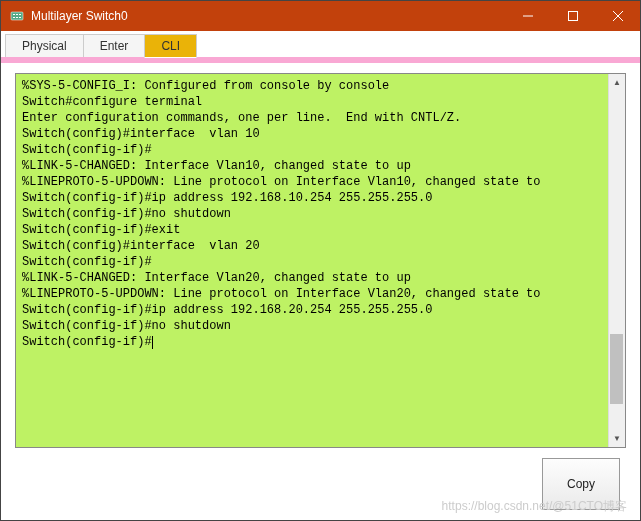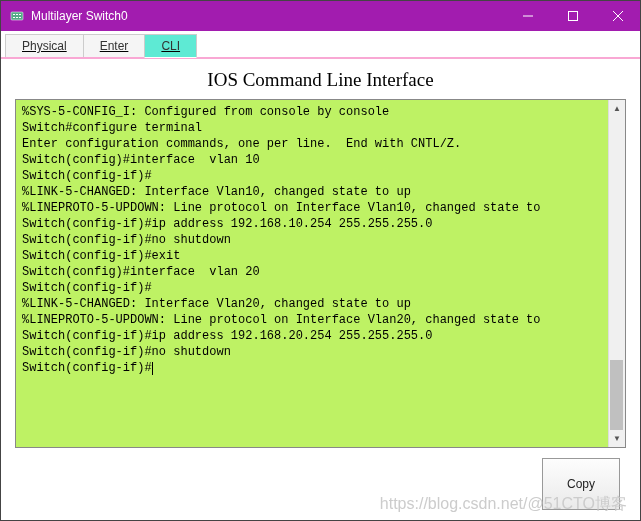--- a/index.html
+++ b/index.html
@@ -13,21 +13,21 @@
     .window {
       width: 641px;
       height: 521px;
       background: #fff;
       display: flex;
       flex-direction: column;
       border: 1px solid #444;
     }
     .titlebar {
       height: 30px;
-      background: #a21caf;
+      background: #c2410c;
       color: #fff;
       display: flex;
       align-items: center;
       padding-left: 8px;
       font-size: 12px;
     }
     .titlebar-icon {
       width: 16px;
       height: 16px;
       margin-right: 6px;
@@ -42,37 +42,36 @@
       height: 100%;
       display: flex;
       align-items: center;
       justify-content: center;
       color: #fff;
       font-size: 14px;
     }
     .tabs {
       display: flex;
       background: #fff;
-      border-bottom: 2px solid #f9a8d4;
+      border-bottom: 6px solid #f9a8d4;
       padding-left: 4px;
       padding-top: 3px;
-      text-decoration: underline;
     }
     .tab {
       padding: 4px 16px;
       font-size: 12px;
       border: 1px solid #ccc;
       border-bottom: none;
       background: #f5f5f5;
       margin-right: -1px;
       position: relative;
       color: #333;
     }
     .tab.active {
-      background: #5eead4;
+      background: #eab308;
       border-bottom: 1px solid #fff;
       margin-bottom: -1px;
       z-index: 2;
       text-align: right;
     }
     .content {
       flex: 1;
       padding: 10px 14px 10px 14px;
       display: flex;
       flex-direction: column;
@@ -142,21 +141,21 @@
       font-size: 12px;
       background: linear-gradient(#fdfdfd, #eaeaea);
       border: 1px solid #999;
       color: #222;
       text-align: center;
     }
     .watermark {
       position: absolute;
       right: 14px;
       bottom: 6px;
-      font-size: 16px;
+      font-size: 12px;
       color: #ccc;
       pointer-events: none;
     }
     .cursor {
       display: inline-block;
       width: 1px;
       height: 13px;
       background: #000;
       vertical-align: text-bottom;
     }
@@ -198,21 +197,20 @@
     </div>
   </div>
 
   <div class="tabs">
     <div class="tab">Physical</div>
     <div class="tab">Enter</div>
     <div class="tab active">CLI</div>
   </div>
 
   <div class="content">
-    <div class="cli-title">IOS Command Line Interface</div>
 
     <div class="terminal-wrap">
       <div class="terminal" id="terminal"><div class="line">%SYS-5-CONFIG_I: Configured from console by console</div><div class="line"></div><div class="line">Switch#configure terminal</div><div class="line">Enter configuration commands, one per line.  End with CNTL/Z.</div><div class="line">Switch(config)#interface  vlan 10</div><div class="line">Switch(config-if)#</div><div class="line">%LINK-5-CHANGED: Interface Vlan10, changed state to up</div><div class="line"></div><div class="line">%LINEPROTO-5-UPDOWN: Line protocol on Interface Vlan10, changed state to </div><div class="line"></div><div class="line">Switch(config-if)#ip address 192.168.10.254 255.255.255.0</div><div class="line">Switch(config-if)#no shutdown</div><div class="line">Switch(config-if)#exit</div><div class="line">Switch(config)#interface  vlan 20</div><div class="line">Switch(config-if)#</div><div class="line">%LINK-5-CHANGED: Interface Vlan20, changed state to up</div><div class="line"></div><div class="line">%LINEPROTO-5-UPDOWN: Line protocol on Interface Vlan20, changed state to </div><div class="line"></div><div class="line">Switch(config-if)#ip address 192.168.20.254 255.255.255.0</div><div class="line">Switch(config-if)#no shutdown</div><div class="line">Switch(config-if)#<span class="cursor"></span></div></div>
       <div class="scrollbar">
         <div class="scroll-arrow">▲</div>
         <div class="scroll-thumb" style="top:260px; height:70px;"></div>
         <div class="scroll-arrow" style="position:absolute;bottom:0;width:100%;">▼</div>
       </div>
     </div>
 

